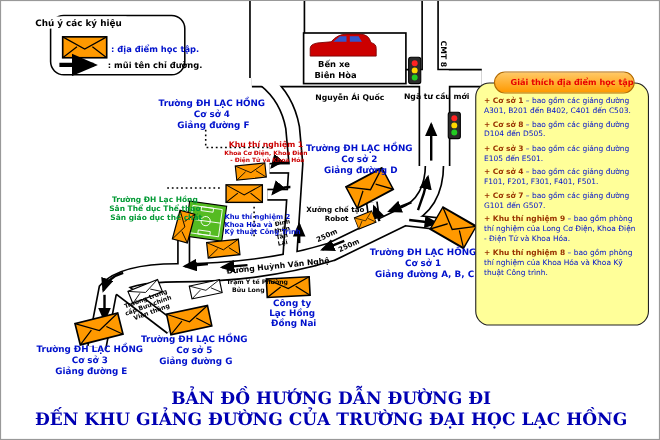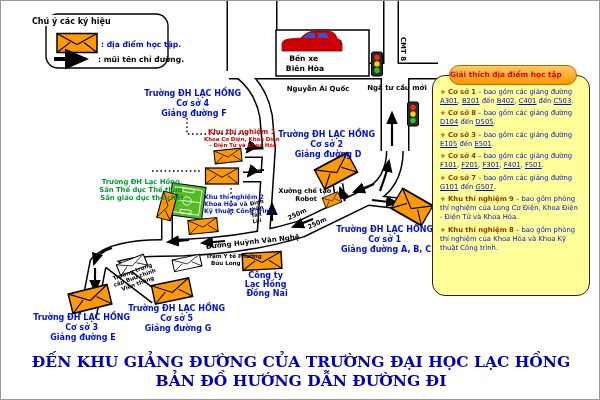--- a/index.html
+++ b/index.html
@@ -26,26 +26,26 @@
   .legend-blk{fill:#000;font-weight:bold;font-size:7.6px;}
 
   .dotted{stroke:#000;stroke-width:1.4;stroke-dasharray:1.6 2.6;fill:none;}
   .arrow{stroke:#000;stroke-width:2.2;fill:none;}
 
   
   .infobox{position:absolute;left:431px;top:74px;width:158px;height:221px;background:#ffff99;
            border:1.3px solid #222;border-radius:13px;box-sizing:border-box;
            padding:12px 7px 4px 7px;}
   .infobox-pill{position:absolute;left:16px;top:-11px;width:126px;height:18px;line-height:18px;
-           text-align:left;background:linear-gradient(#ffc966,#ff9900);
+           text-align:right;background:linear-gradient(#ffc966,#ff9900);
            border:1px solid #b36b00;border-radius:10px;
            color:#e80000;font-weight:bold;font-size:7.4px;}
   .info-item{font-size:6.8px;line-height:1.32;color:#0011cc;margin-bottom:3.5px;}
   .seg-label{font-weight:bold;color:#993300;}
-  .seg-code{text-decoration:underline;}
+  .seg-code{}
 
   
   .maptitle{position:absolute;left:0;top:351px;width:600px;text-align:center;
             color:#0000b3;font-family:"DejaVu Serif",serif;font-weight:bold;
             font-size:15.5px;line-height:19px;}
 </style>
 </head>
 <body>
 
 <div class="page">
@@ -252,17 +252,17 @@
         <div class="info-item"><span class="seg-label">+ Cơ sở 8</span><span class="seg-body"> – bao gồm các giảng đường </span><span class="seg-code">D104</span><span class="seg-body"> đến </span><span class="seg-code">D505</span><span class="seg-body">.</span></div>
         <div class="info-item"><span class="seg-label">+ Cơ sở 3</span><span class="seg-body"> – bao gồm các giảng đường </span><span class="seg-code">E105</span><span class="seg-body"> đến </span><span class="seg-code">E501</span><span class="seg-body">.</span></div>
         <div class="info-item"><span class="seg-label">+ Cơ sở 4</span><span class="seg-body"> – bao gồm các giảng đường </span><span class="seg-code">F101</span><span class="seg-body">, </span><span class="seg-code">F201</span><span class="seg-body">, </span><span class="seg-code">F301</span><span class="seg-body">, </span><span class="seg-code">F401</span><span class="seg-body">, </span><span class="seg-code">F501</span><span class="seg-body">.</span></div>
         <div class="info-item"><span class="seg-label">+ Cơ sở 7</span><span class="seg-body"> – bao gồm các giảng đường </span><span class="seg-code">G101</span><span class="seg-body"> đến </span><span class="seg-code">G507</span><span class="seg-body">.</span></div>
         <div class="info-item"><span class="seg-label">+ Khu thí nghiệm 9</span><span class="seg-body"> – bao gồm phòng thí nghiệm của Long Cơ Điện, Khoa Điện - Điện Tử và Khoa Hóa.</span></div>
         <div class="info-item"><span class="seg-label">+ Khu thí nghiệm 8</span><span class="seg-body"> – bao gồm phòng thí nghiệm của Khoa Hóa và Khoa Kỹ thuật Công trình.</span></div>
       </div>
 </div>
 
 <div class="maptitle">
+  <div>BẢN ĐỒ HƯỚNG DẪN ĐƯỜNG ĐI</div>
   <div>ĐẾN KHU GIẢNG ĐƯỜNG CỦA TRƯỜNG ĐẠI HỌC LẠC HỒNG</div>
-  <div>BẢN ĐỒ HƯỚNG DẪN ĐƯỜNG ĐI</div>
 </div>
 
 </div>
 
 </body></html>

